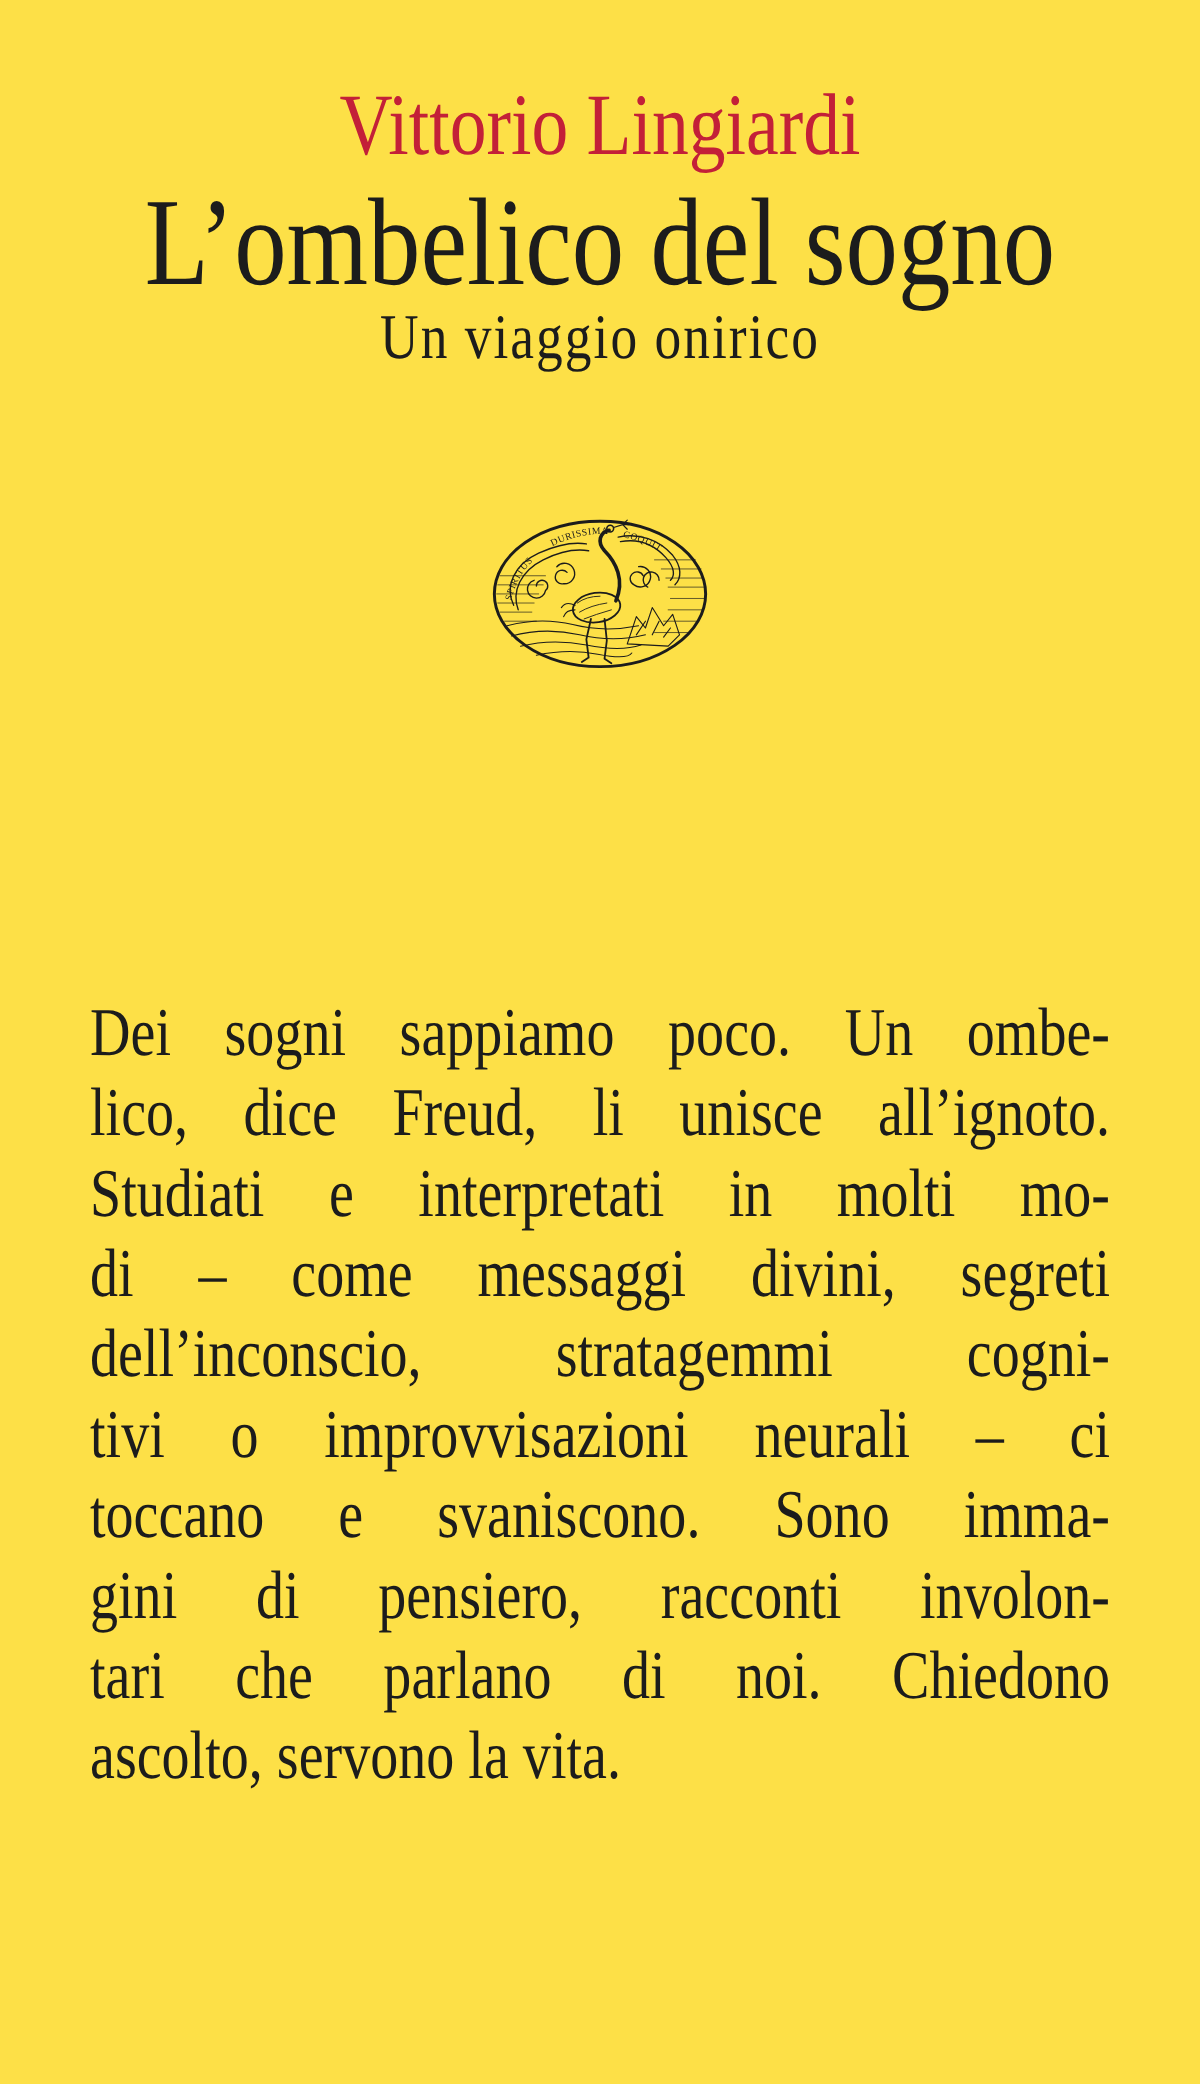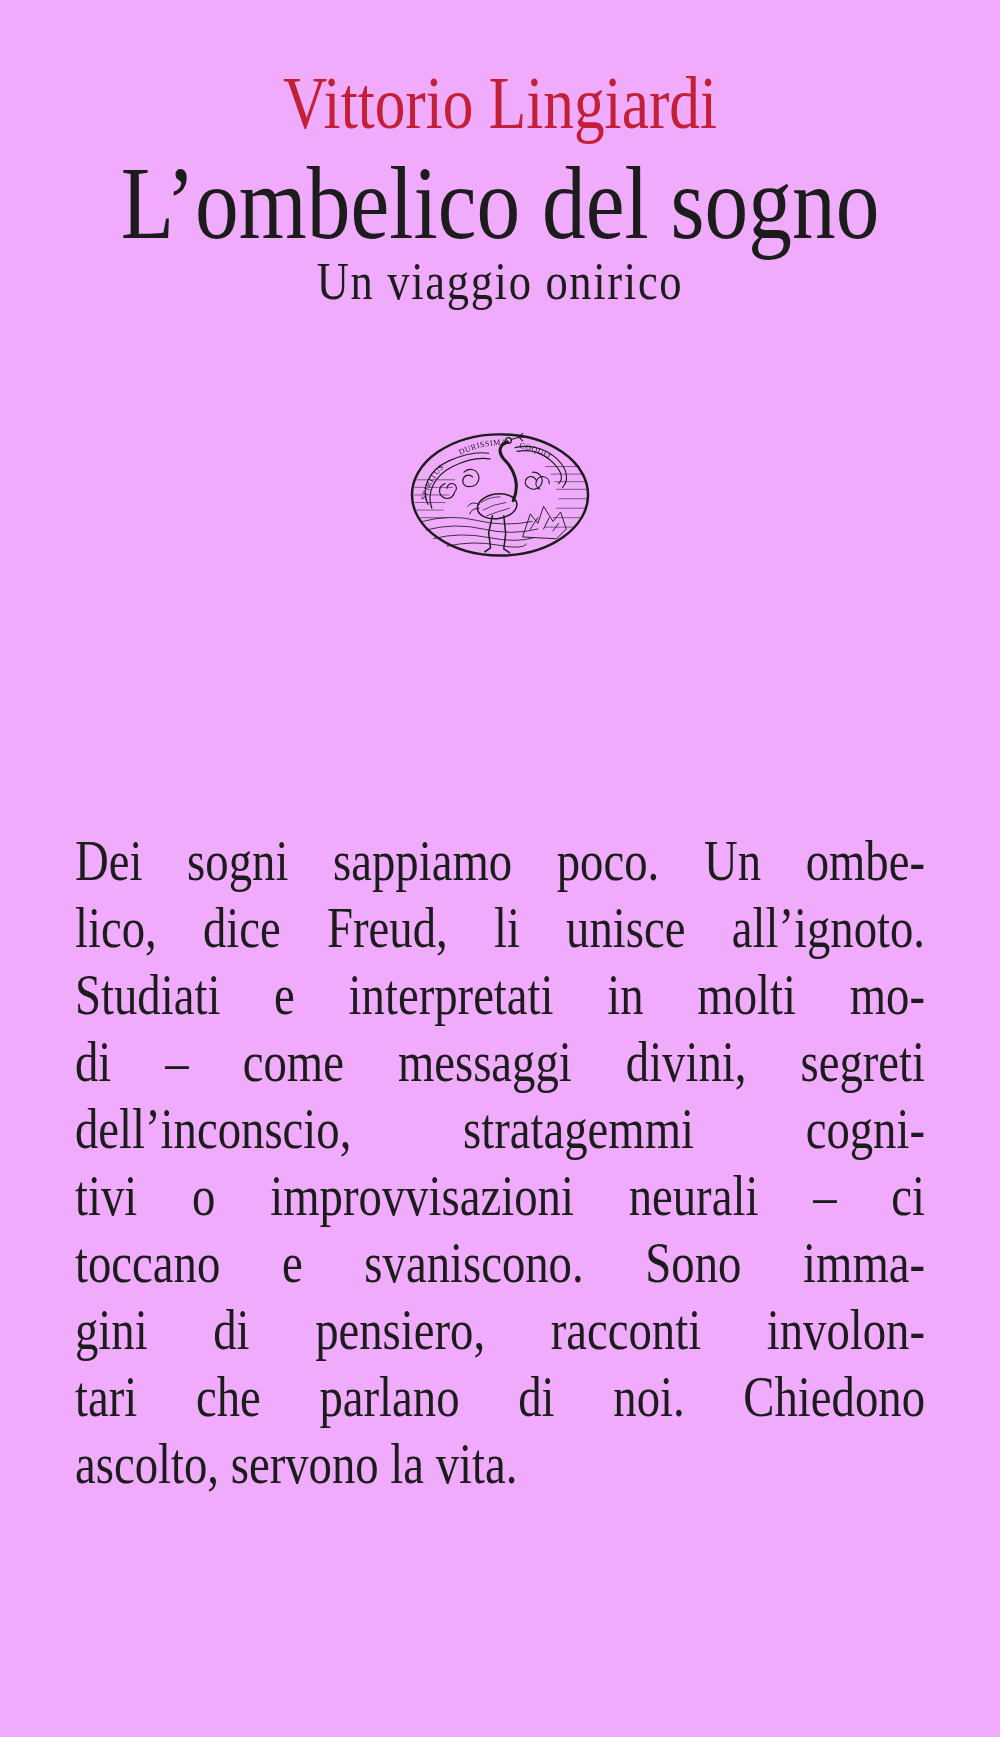--- a/index.html
+++ b/index.html
@@ -89,21 +89,21 @@
     stroke-linejoin: round;
   }
   svg text {
     font-family: "Liberation Serif", serif;
     fill: #1c1c1c;
   }
 </style>
 </head>
 <body style="background: rgb(255, 255, 255); color: rgb(28, 28, 28);">
 
-<div class="cover" style="background: #f0abfc;">
+<div class="cover" style="background: #fde047;">
 
   <div class="author" style="color: rgb(195, 32, 56);">Vittorio Lingiardi</div>
 
   <div class="title">L’ombelico del sogno</div>
 
   <div class="subtitle">Un viaggio onirico</div>
 
   <svg class="emblem" viewBox="0 0 200 150" aria-hidden="true">
 
     <ellipse class="ink" cx="100" cy="76" rx="93" ry="64" stroke-width="2.6" fill="#ffffff"></ellipse>

